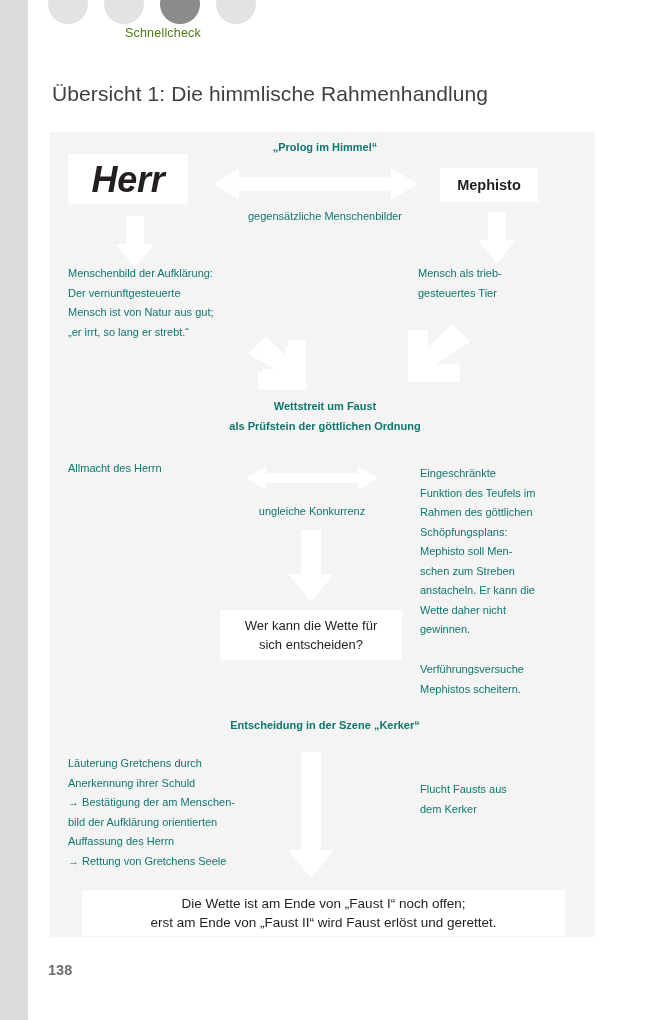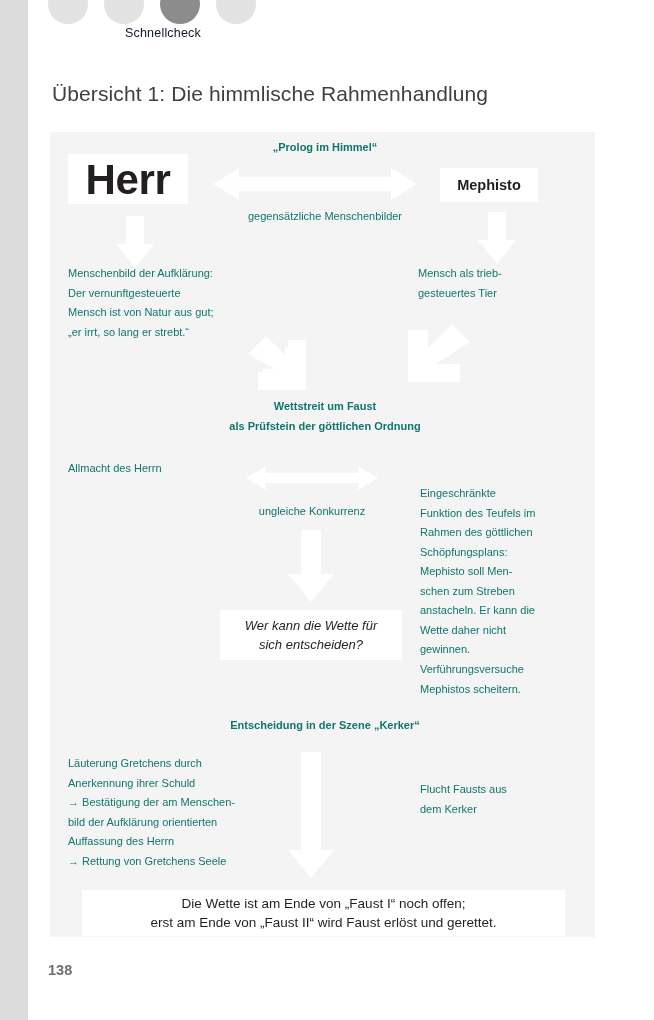--- a/index.html
+++ b/index.html
@@ -39,21 +39,21 @@
   .dot.d1 { left: 0px; }
   .dot.d2 { left: 56px; }
   .dot.d3 { left: 112px; }
   .dot.d4 { left: 168px; }
   #progress-label {
     position: absolute;
     left: 48px; top: 26px;
     width: 230px;
     text-align: center;
     font-size: 12.5px;
-    color: #0f172a;
+    color: #4d7c0f;
     letter-spacing: 0.2px;
   }
   
   #page-title {
     position: absolute;
     left: 52px; top: 82px;
     font-size: 21px;
     font-weight: 400;
     color: #404040;
     letter-spacing: 0.1px;
@@ -82,23 +82,24 @@
     background: #ffffff;
     display: flex;
     align-items: center;
     justify-content: center;
     text-align: center;
     line-height: 19px;
   }
   #box-herr {
     left: 18px; top: 22px;
     width: 120px; height: 50px;
-    font-size: 42px;
+    font-size: 36px;
     font-weight: bold;
     letter-spacing: -0.3px;
+    font-style: italic;
   }
   #box-mephisto {
     left: 390px; top: 36px;
     width: 98px; height: 34px;
     font-size: 14.5px;
     font-weight: bold;
   }
   #box-wette-frage {
     left: 170px; top: 478px;
     width: 182px; height: 50px;
@@ -199,41 +200,41 @@
   <div class="txt" style="left:18px; top:327px; width:200px;">Allmacht des Herrn</div>
 
   <div class="arrow" id="arrow-dbl-mid">
     <svg width="132" height="28" viewBox="0 0 132 28">
       <polygon points="0,14 20,2 20,9 112,9 112,2 132,14 112,26 112,19 20,19 20,26" fill="#ffffff"></polygon>
     </svg>
   </div>
 
   <div class="txt center" style="left:162px; top:370px; width:200px;">ungleiche Konkurrenz</div>
 
-  <div class="txt" style="left:370px; top:332px; width:172px;margin-top:20px;">Eingeschränkte
+  <div class="txt" style="left:370px; top:332px; width:172px;">Eingeschränkte
 Funktion des Teufels im
 Rahmen des göttlichen
 Schöpfungsplans:
 Mephisto soll Men-
 schen zum Streben
 anstacheln. Er kann die
 Wette daher nicht
 gewinnen.</div>
 
   <div class="txt" style="left:370px; top:528px; width:180px;">Verführungsversuche
 Mephistos scheitern.</div>
 
   <div class="arrow" id="arrow-down-konk">
     <svg width="46" height="72" viewBox="0 0 46 72">
       <polygon points="13,0 33,0 33,44 46,44 23,72 0,44 13,44" fill="#ffffff"></polygon>
     </svg>
   </div>
 
   <div class="wbox" id="box-wette-frage">
-    <span style="white-space:pre-line;font-style:italic;">Wer kann die Wette für
+    <span style="white-space:pre-line;">Wer kann die Wette für
 sich entscheiden?</span>
   </div>
 
   <div class="txt bold center" style="left:55px; top:584px; width:440px;">Entscheidung in der Szene „Kerker“</div>
 
   <div class="txt" style="left:18px; top:622px; width:270px;">Läuterung Gretchens durch
 Anerkennung ihrer Schuld
 → Bestätigung der am Menschen-
    bild der Aufklärung orientierten
    Auffassung des Herrn

